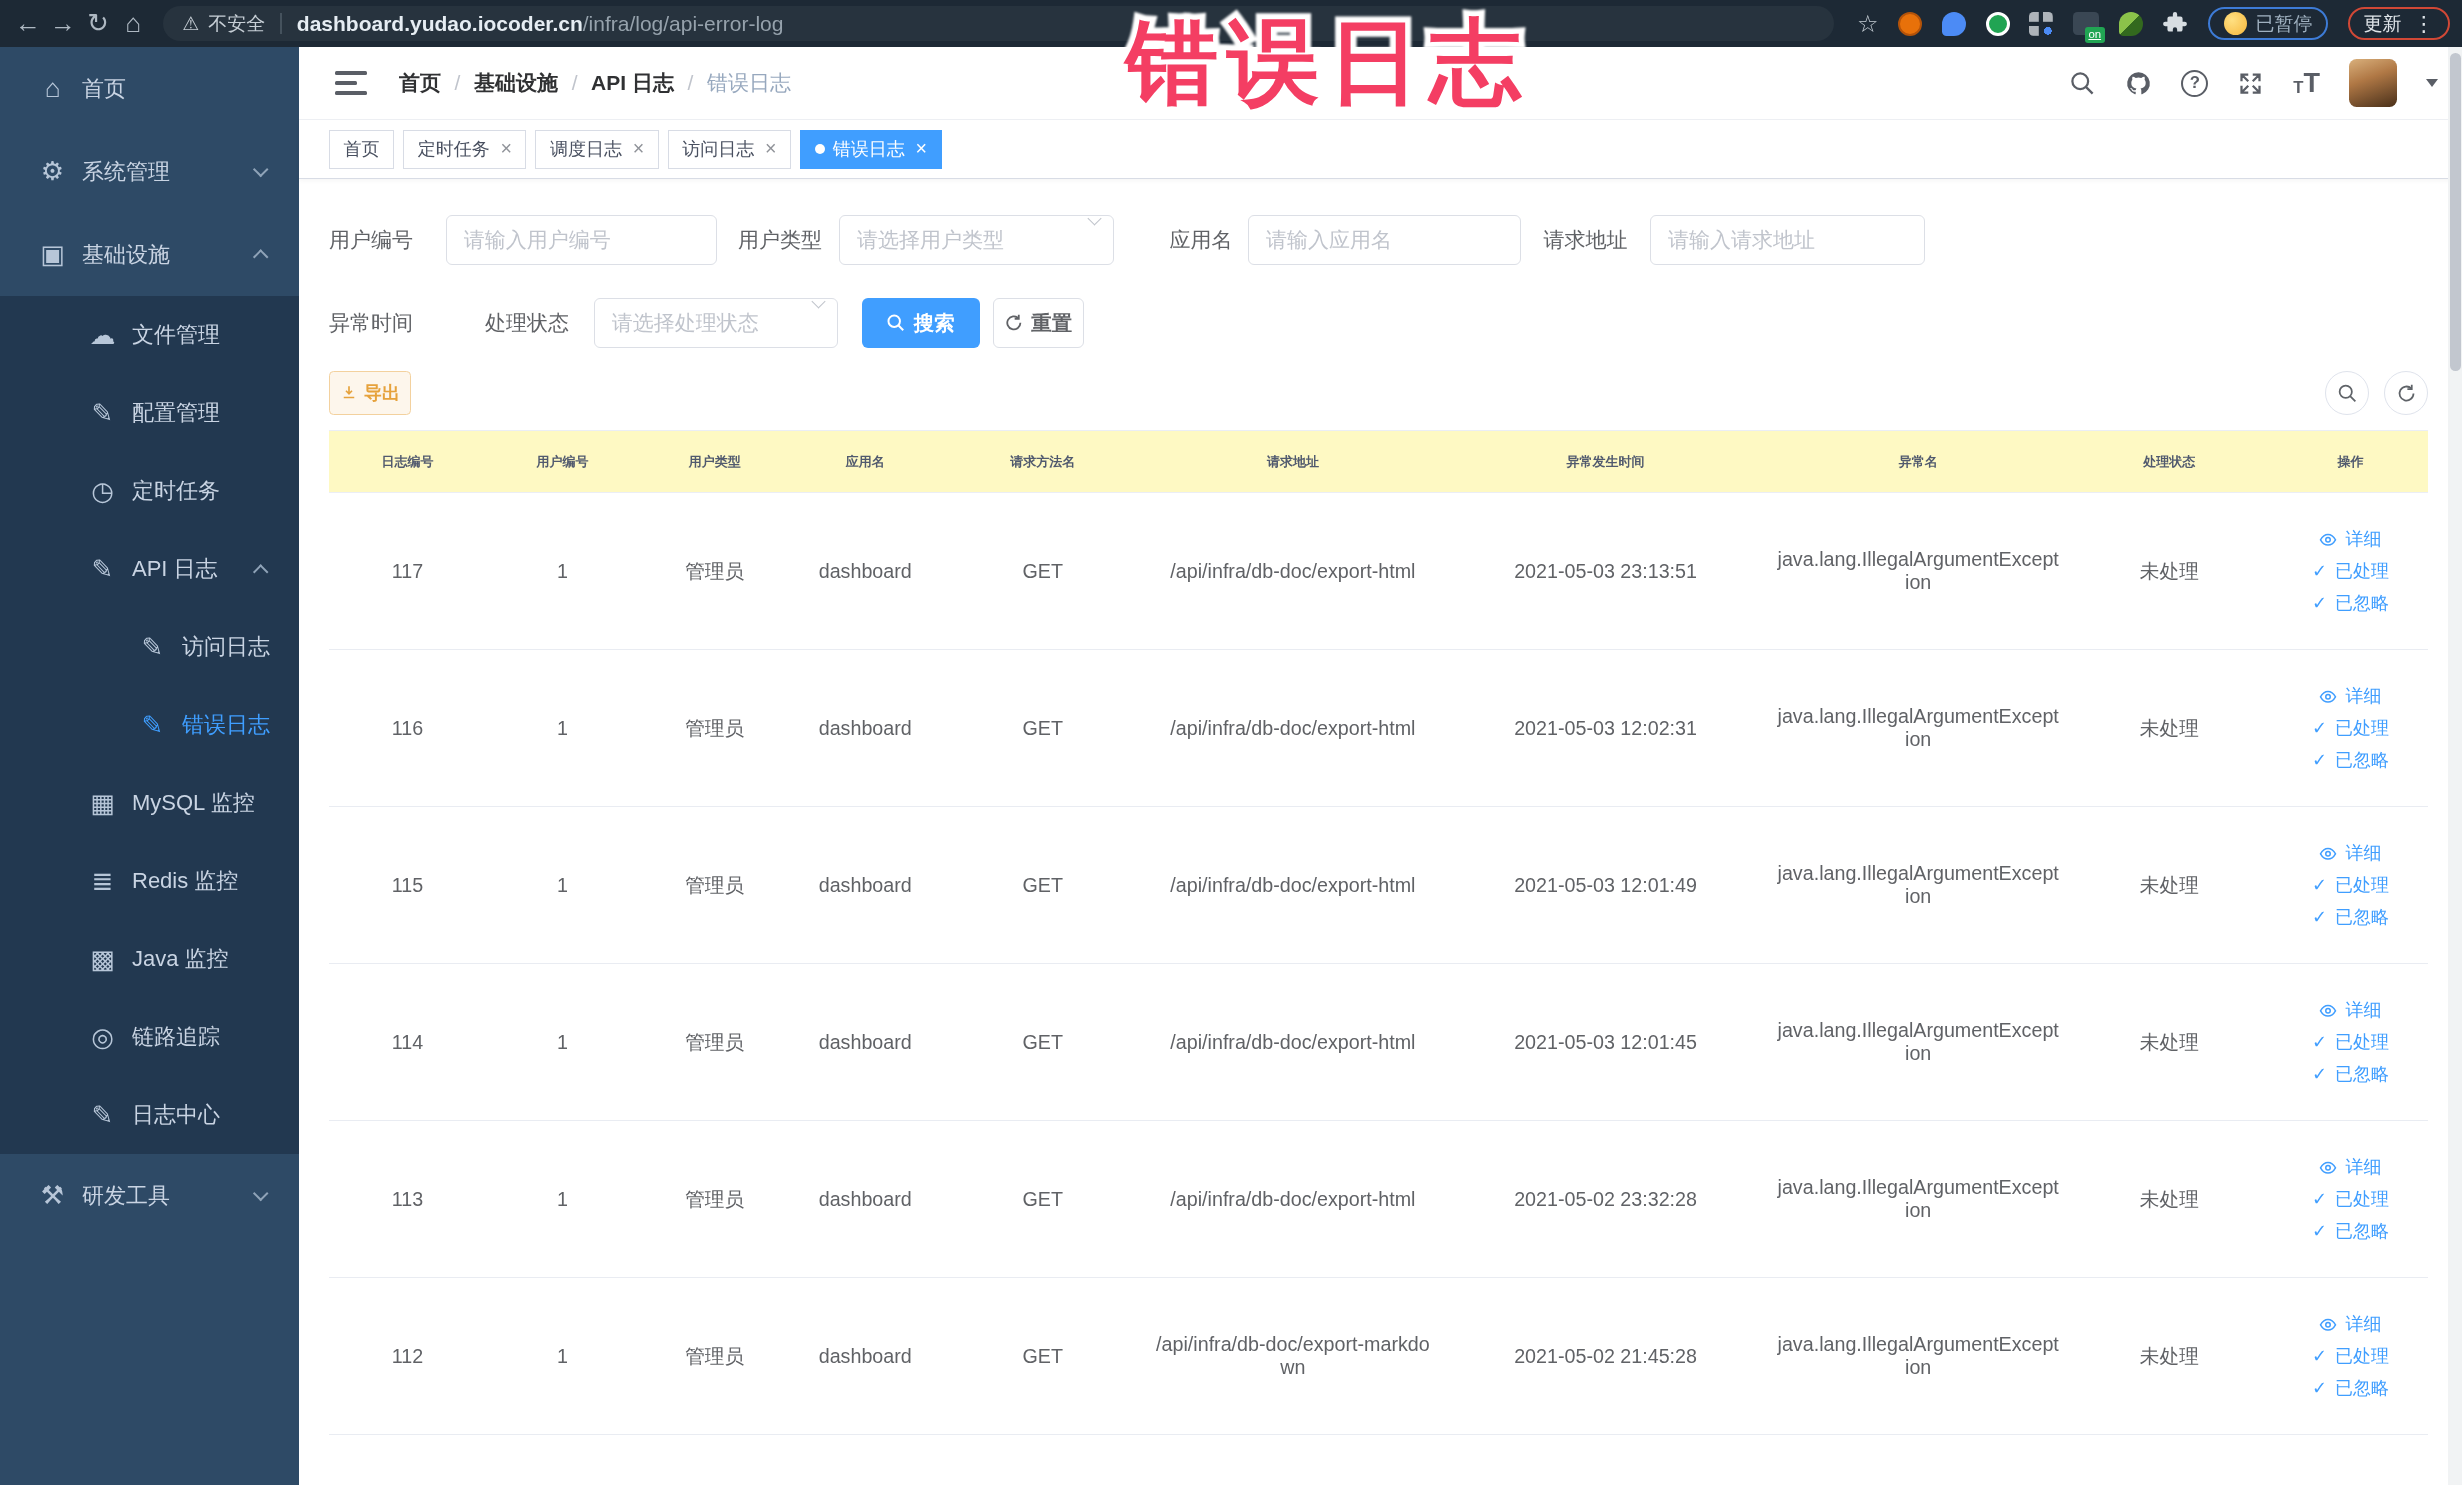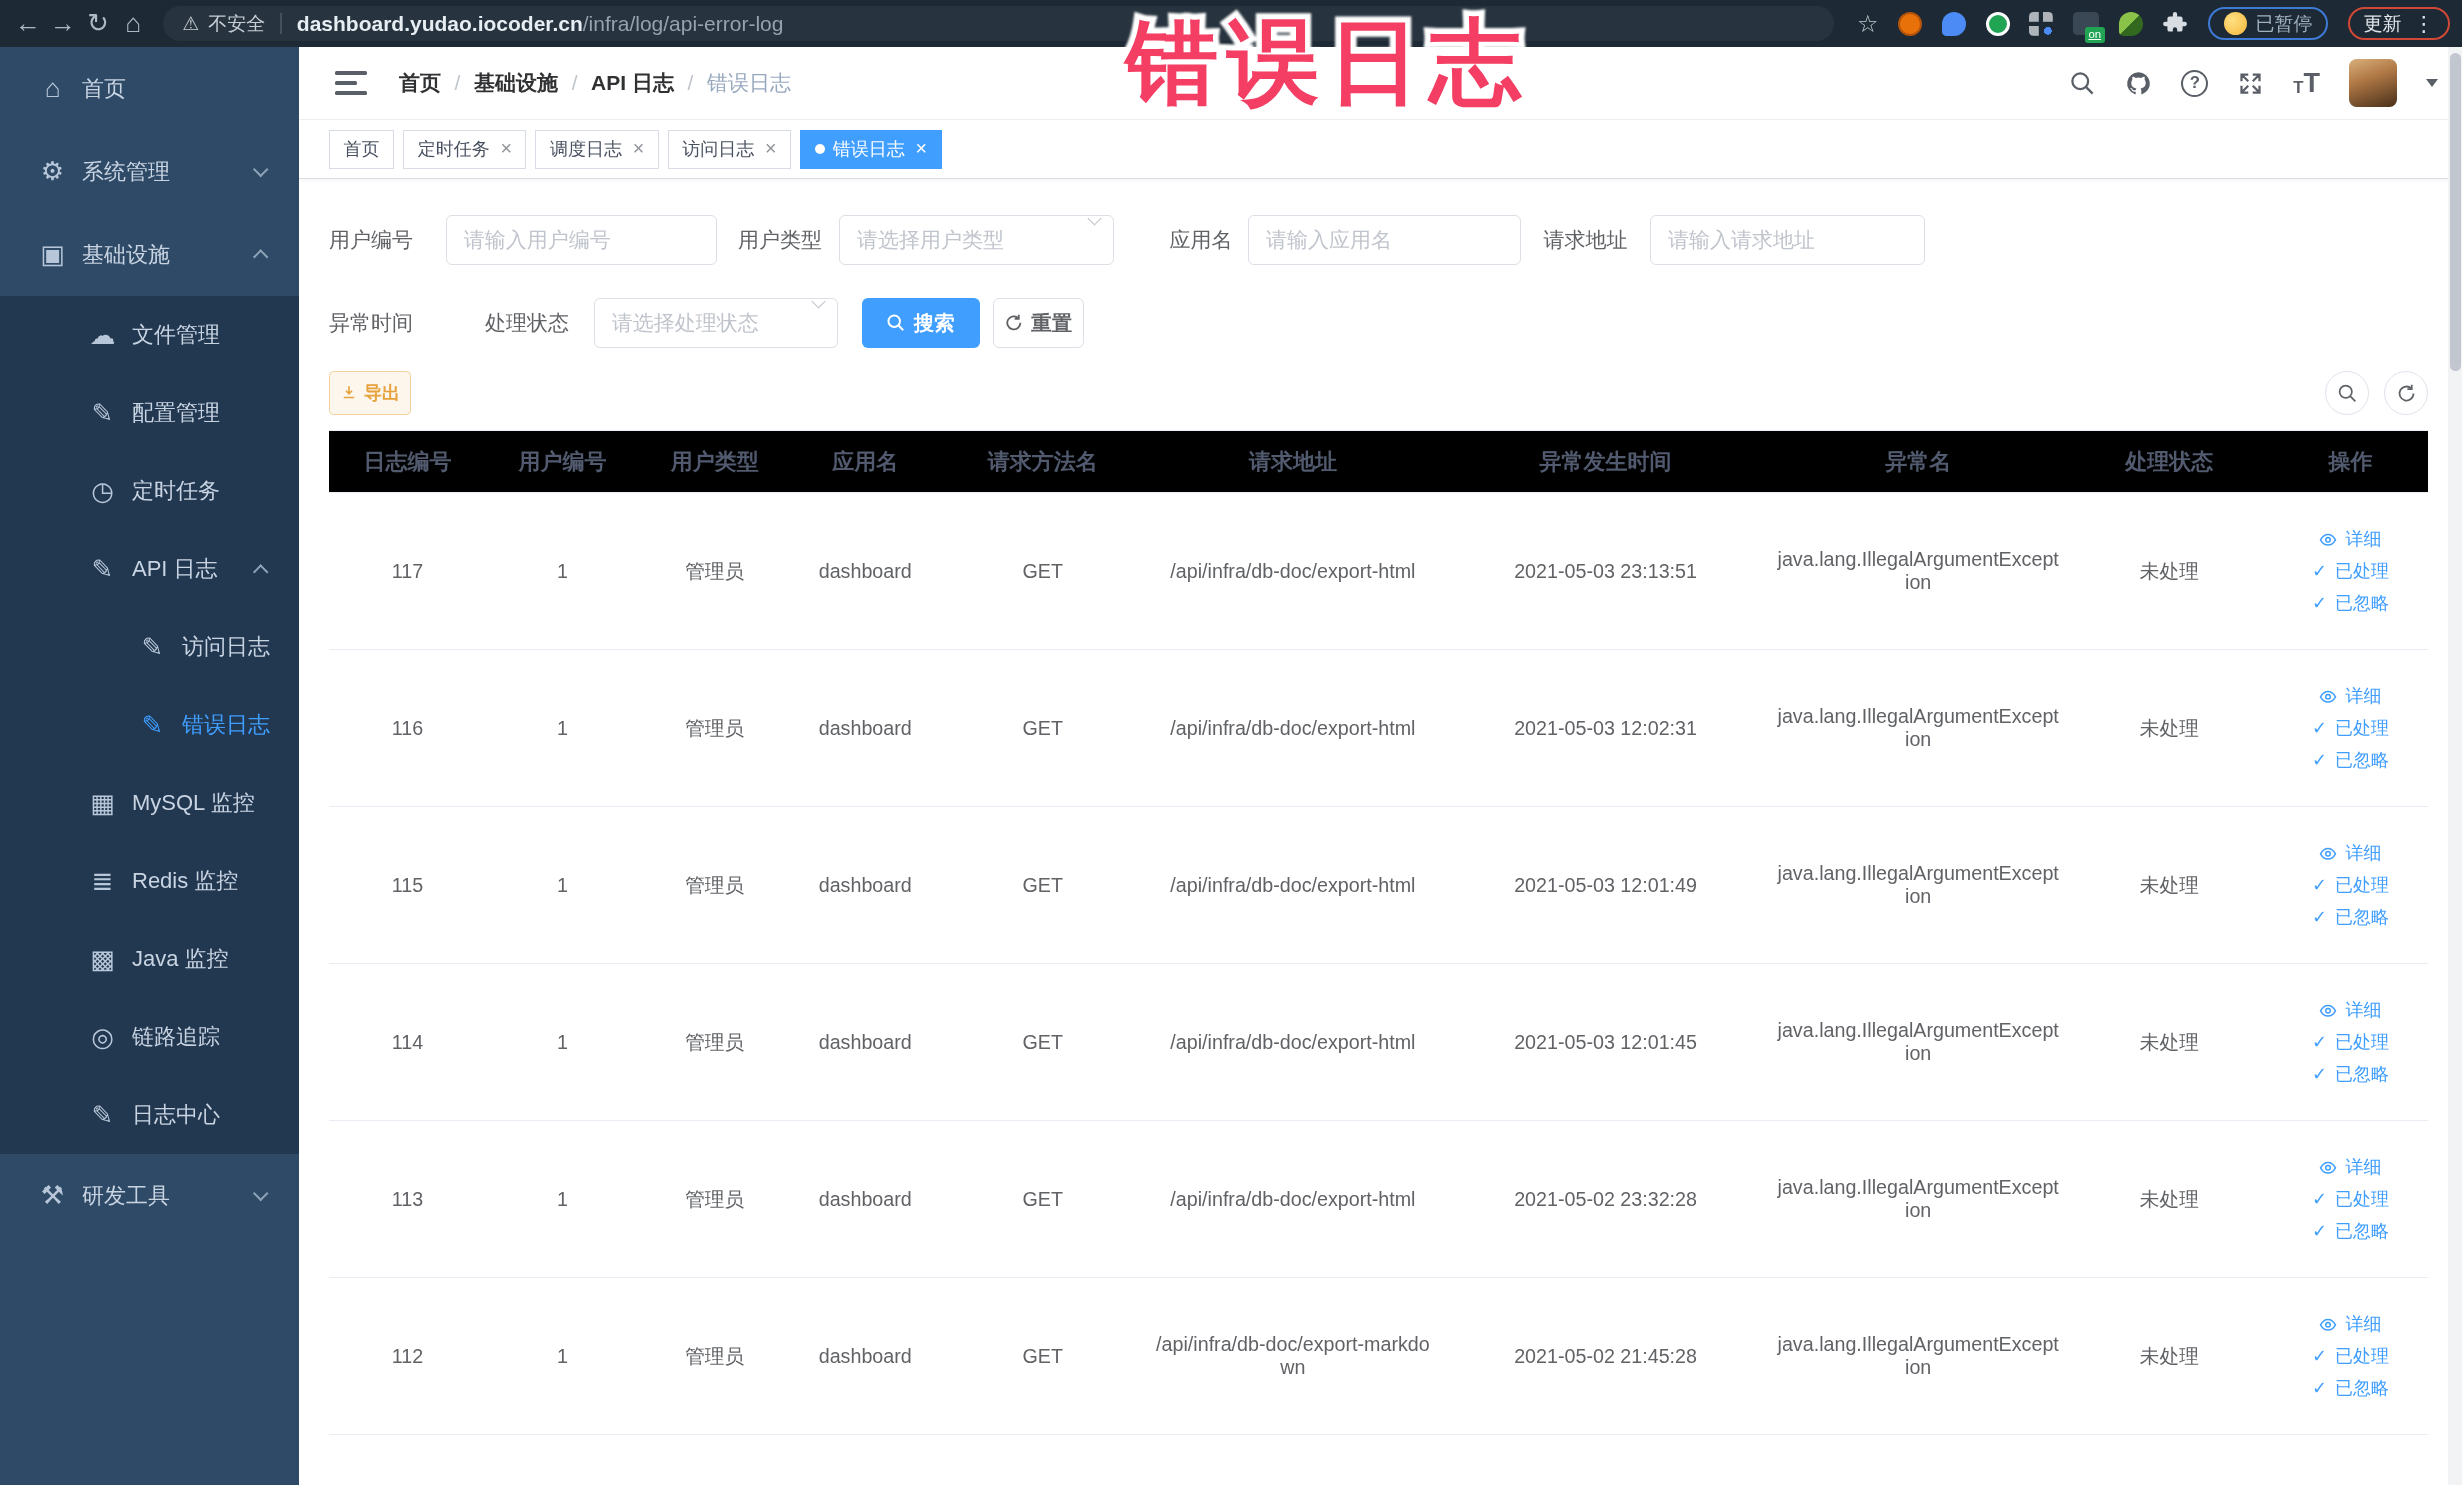--- a/index.html
+++ b/index.html
@@ -116,21 +116,21 @@
   .btn.plain { background:#fff; border:1.5px solid #dcdfe6; color:#606266; width:91px; }
   .toolbar { margin-top:23px; height:44px; display:flex; align-items:center; justify-content:space-between; }
   .btn.export { height:44px; width:82px; background:#fdf6ec; border:1.5px solid #f3d19e;
                 color:#e6a23c; font-size:18px; gap:6px; border-radius:4.5px; }
   .circles { display:flex; gap:15px; }
   .cbtn { width:44px; height:44px; border-radius:50%; border:1.5px solid #dfe3ec; background:#fff;
           display:flex; align-items:center; justify-content:center; cursor:pointer; }
 
   
   table { margin-top:15px; width:100%; border-collapse:collapse; table-layout:fixed; }
-  th { height:62px; background:#000000; font-size:22px; font-weight:700; color:#515a6e;
+  th { height:62px; background:#fef9c3; font-size:13px; font-weight:700; color:#515a6e;
        border-top:1.5px solid #ebeef5; border-bottom:1.5px solid #ebeef5; padding:0 6px; }
   td { height:157px; text-align:center; font-size:19.7px; color:#606266;
        border-bottom:1.5px solid #e9ecf2; padding:0 6px; word-break:break-all; }
   .acts { display:flex; flex-direction:column; align-items:center; gap:7.6px; }
   .alink { color:#409eff; font-size:18px; display:flex; align-items:center; gap:8px;
            cursor:pointer; white-space:nowrap; }
   .chk { font-size:18px; line-height:1; }
 
   
   .sb-track { position:absolute; top:47px; right:0; width:13.6px; bottom:0; background:#f1f3f4; z-index:6; }

